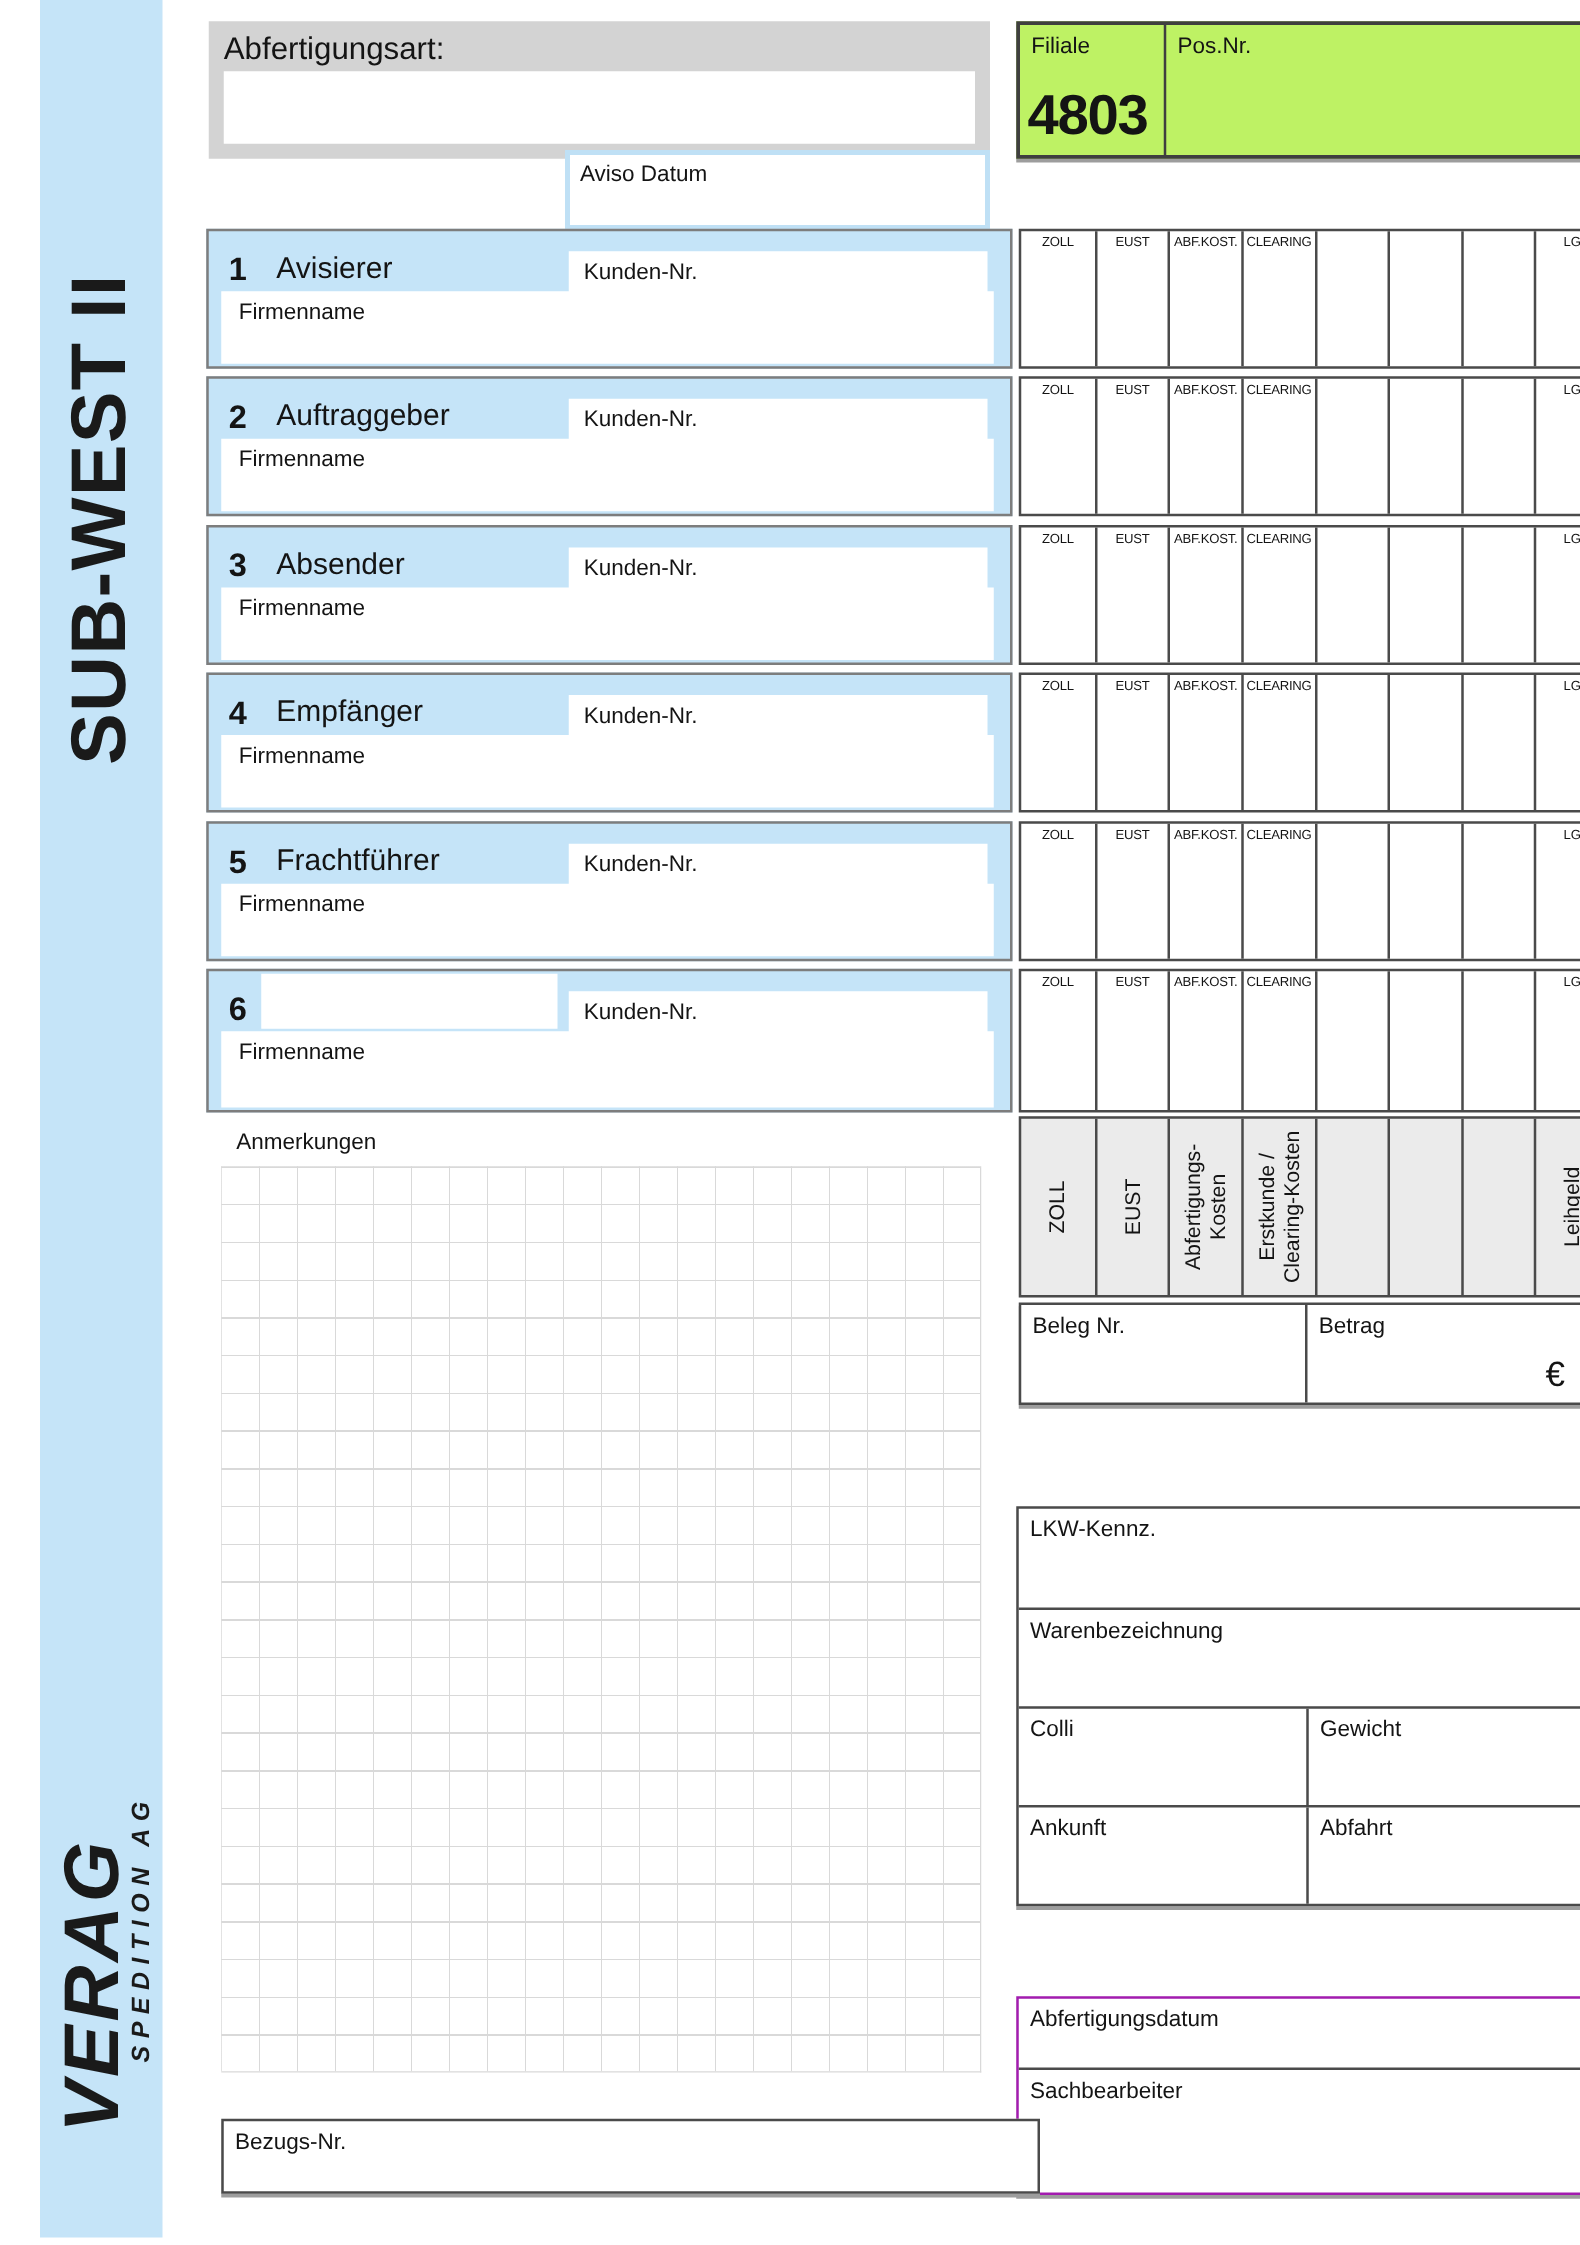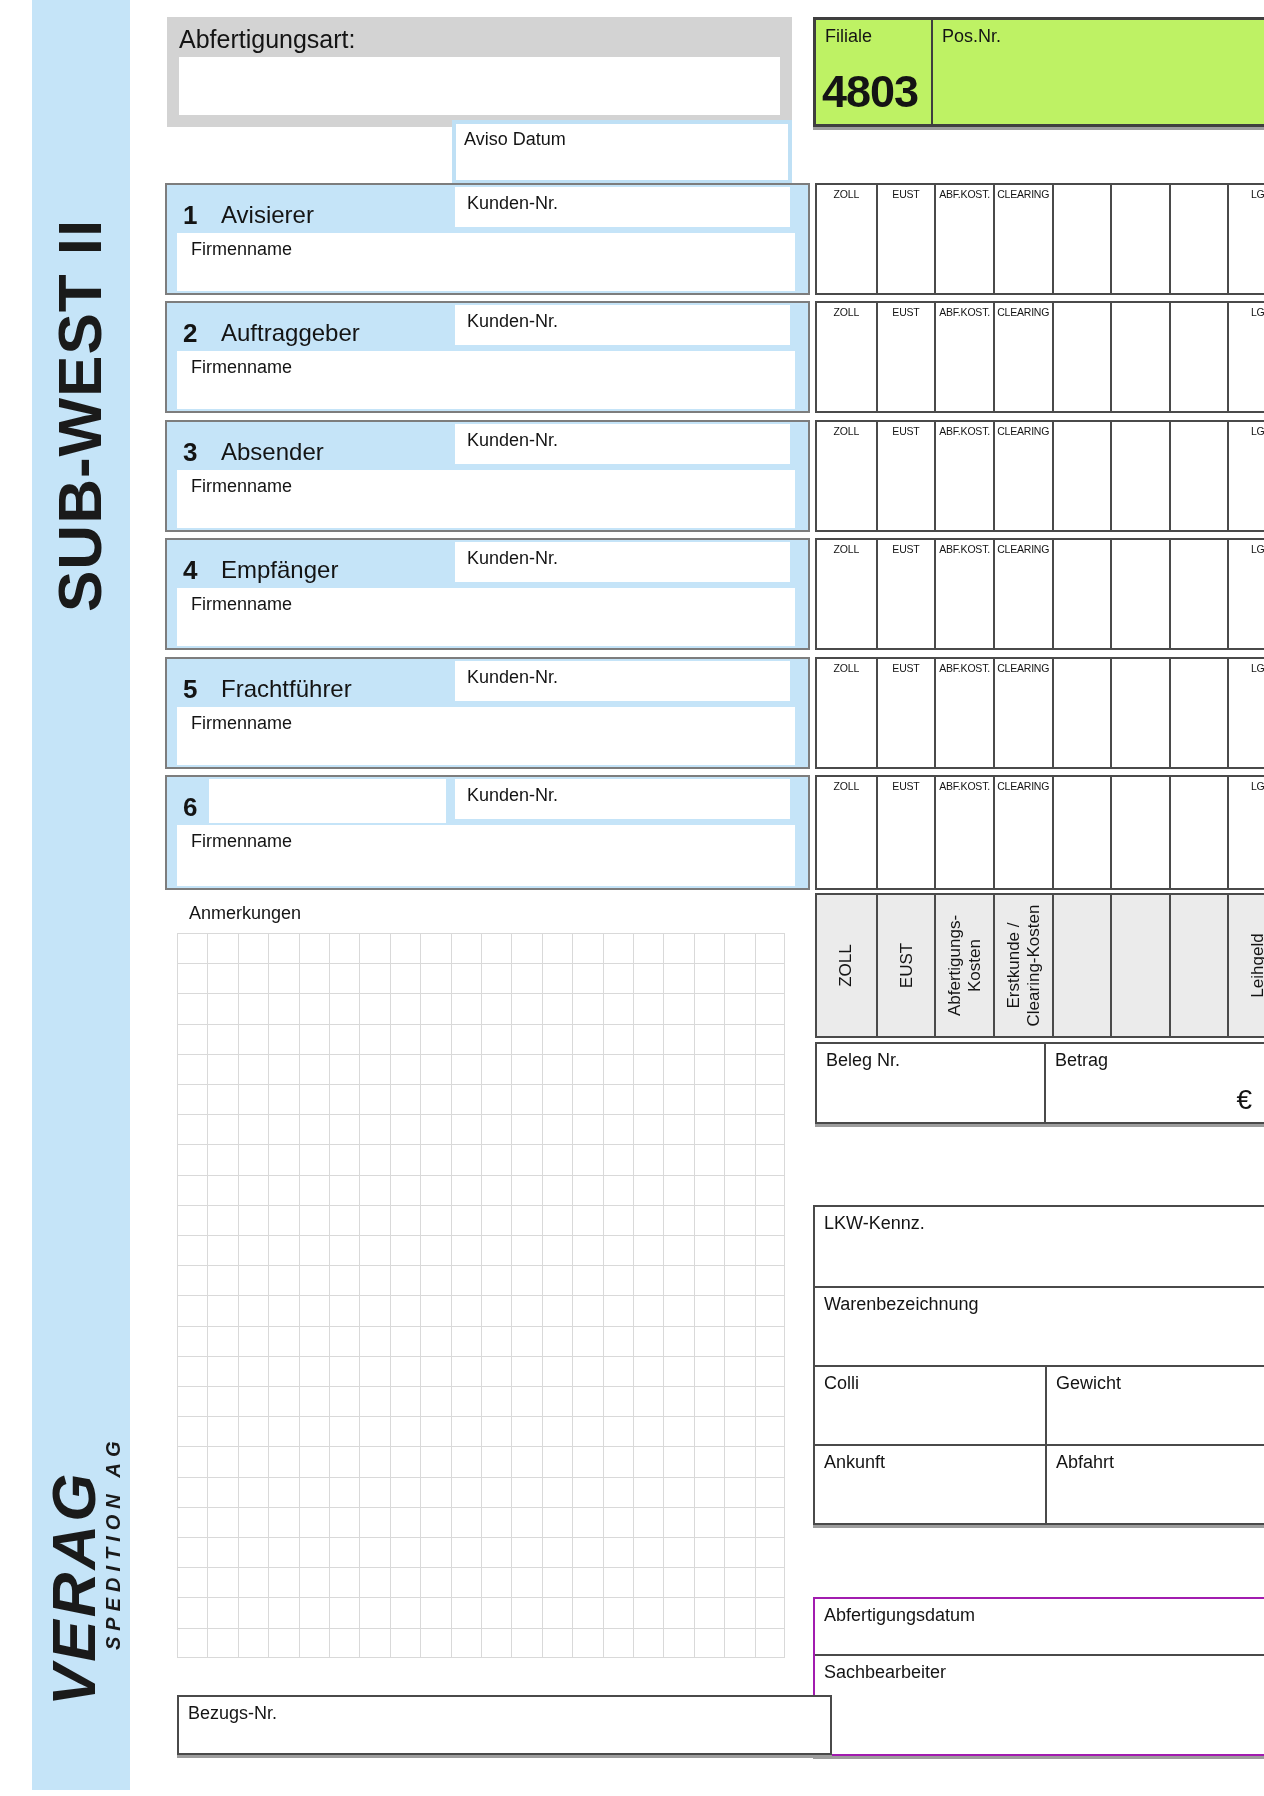--- a/index.html
+++ b/index.html
@@ -29,21 +29,21 @@
   .filiale-value { position:absolute; left:6px; top:46px; font-size:45px; font-weight:900; letter-spacing:-1px; }
 
   
   .aviso-box { left:420px; top:120px; width:340px; height:64px; background:#fff; border:4px solid #bfe0f5; }
   .aviso-label { position:absolute; left:8px; top:5px; font-size:18px; }
 
   
   .section { left:133px; width:645px; background:#c5e4f8; border:2px solid #7d7d7d; }
   .sec-num { position:absolute; left:16px; top:15px; font-size:26px; font-weight:bold; }
   .sec-title { position:absolute; left:54px; top:16px; font-size:24px; }
-  .kunden-box { position:absolute; left:288px; top:2px; width:335px; height:40px; background:#fff; }
+  .kunden-box { position:absolute; left:288px; top:16px; width:335px; height:40px; background:#fff; }
   .kunden-label { position:absolute; left:12px; top:6px; font-size:18px; }
   .firmen-box { position:absolute; left:10px; top:48px; width:618px; height:58px; background:#fff; }
   .firmen-label { position:absolute; left:14px; top:6px; font-size:18px; }
   .sec6-extra { position:absolute; left:42px; top:2px; width:237px; height:44px; background:#fff; }
 
   
   .abr-header { left:783px; top:140px; width:473px; height:43px; background:#ebebeb;
                 border:2px solid #4a4a4a; text-align:center; font-size:21px; padding-top:8px; }
   .abrow { left:783px; width:473px; background:#fff; border:2px solid #4a4a4a;
            display:grid; grid-template-columns:repeat(8,1fr); }

